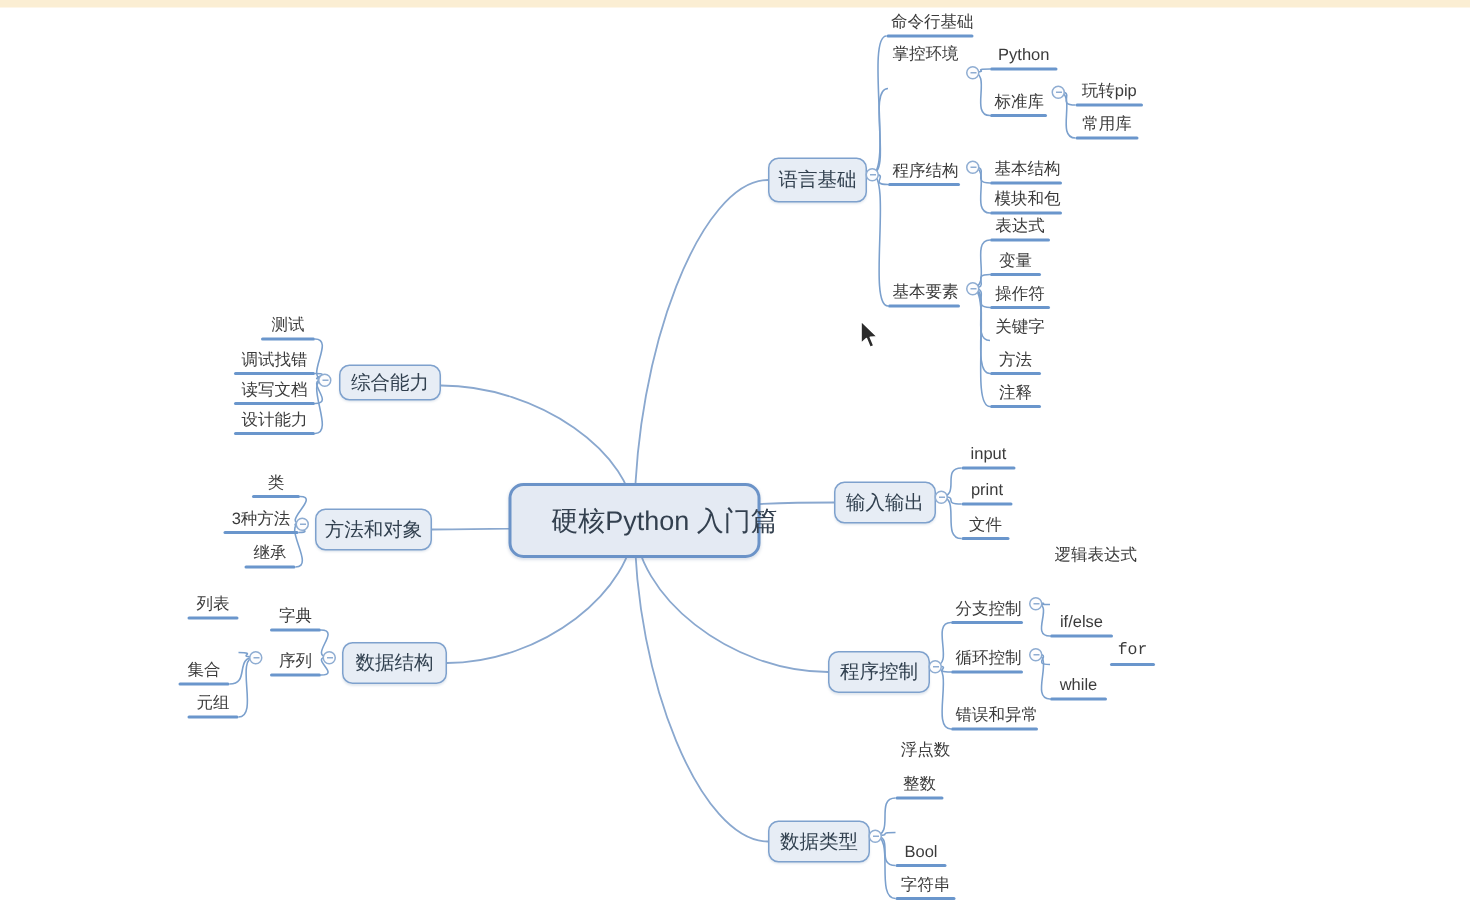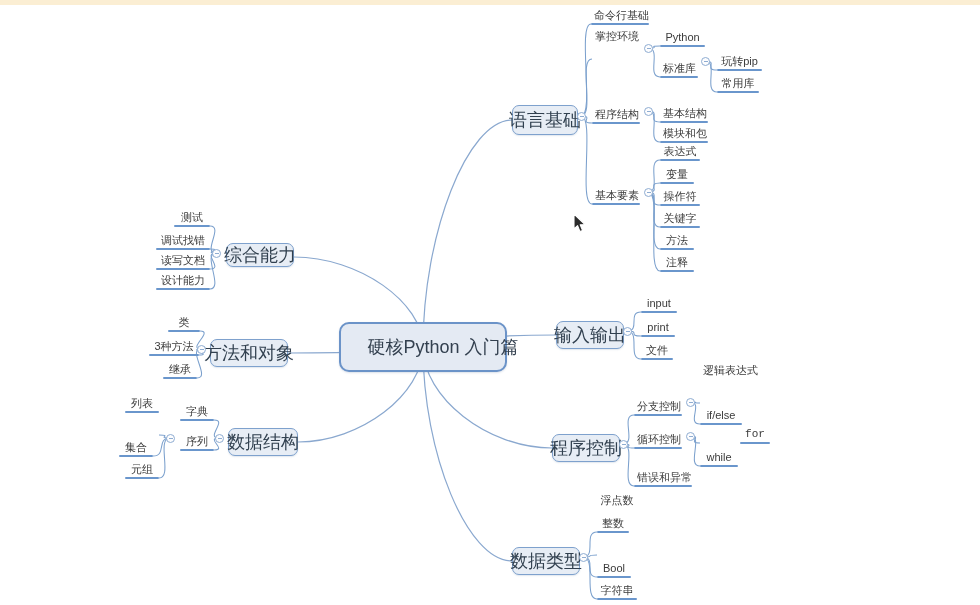--- a/index.html
+++ b/index.html
@@ -38,21 +38,21 @@
     border-radius: 10px;
     font-size: 18px;
     color: #33404f;
     box-shadow: 0 1px 2px rgba(90,120,160,.22);
   }
   
   .node.box {
     background: #e7edf5;
     border: 1.4px solid #7ea1cd;
     border-radius: 7px;
-    font-size: 18px;
+    font-size: 13px;
     color: #31404f;
     box-shadow: 0 1px 1.5px rgba(90,120,160,.18);
   }
   
   .node.leaf {
     flex-direction: column;
     align-items: stretch;
     justify-content: flex-end;
     padding: 0;
   }
@@ -202,21 +202,21 @@
         <div class="rule"></div>
       </div>
       <div class="node leaf" style="left: 660px; top: 167px; width: 34px; height: 17px;">
         <div class="lbl">变量</div>
         <div class="rule"></div>
       </div>
       <div class="node leaf" style="left: 660px; top: 189px; width: 40px; height: 17px;">
         <div class="lbl">操作符</div>
         <div class="rule"></div>
       </div>
-      <div class="node leaf" style="left: 660px; top: 211px; width: 40px; height: 17px;">
+      <div class="node leaf" style="left: 660px; top: 211px; width: 40px; height: 17px; align-items: center;">
         <div class="lbl">关键字</div>
         <div class="rule"></div>
       </div>
       <div class="node leaf" style="left: 660px; top: 233px; width: 34px; height: 17px;">
         <div class="lbl">方法</div>
         <div class="rule"></div>
       </div>
       <div class="node leaf" style="left: 660px; top: 255px; width: 34px; height: 17px;">
         <div class="lbl">注释</div>
         <div class="rule"></div>

